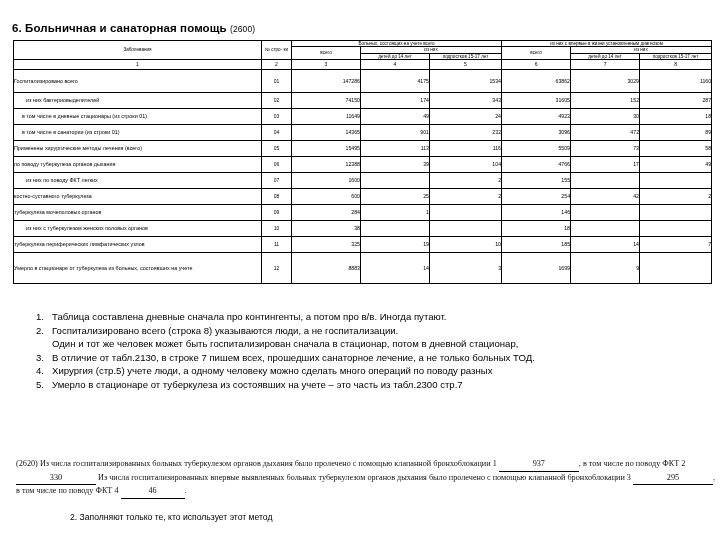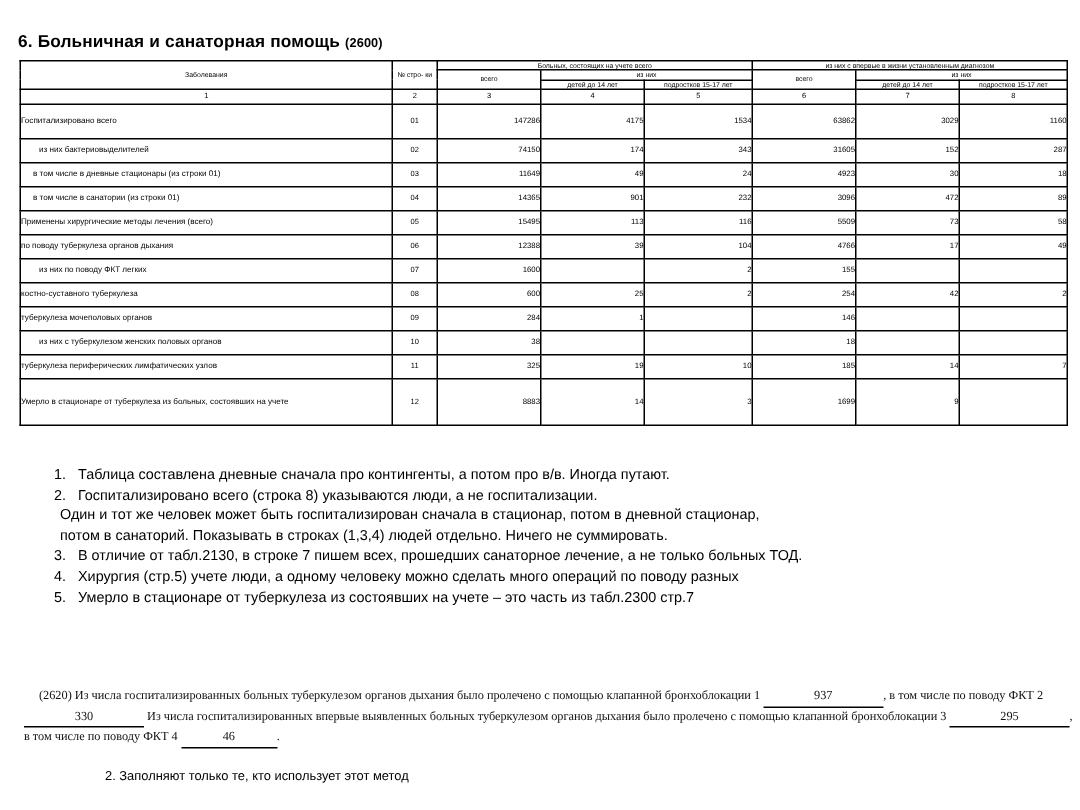--- a/index.html
+++ b/index.html
@@ -20,21 +20,21 @@
   .slide-title {
     position: absolute;
     left: 12px;
     top: 22px;
     font-size: 11.5px;
     font-weight: bold;
     letter-spacing: 0.1px;
     white-space: nowrap;
   }
   .slide-title .code {
-    font-weight: bold;
+    font-weight: normal;
     font-size: 8.5px;
   }
 
   
   .tbl-wrap {
     position: absolute;
     left: 13px;
     top: 40px;
     width: 694px;
   }
@@ -119,21 +119,21 @@
   .note-num {
     width: 26px;
     flex: 0 0 26px;
     text-align: right;
     padding-right: 8px;
   }
   .note-body {
     flex: 1 1 auto;
   }
   .note-cont {
-    margin-left: 22px;
+    margin-left: 34px;
   }
 
   
   .footnote {
     position: absolute;
     left: 16px;
     top: 458px;
     width: 700px;
     font-family: "Liberation Serif", serif;
     font-size: 8.2px;
@@ -141,21 +141,21 @@
     color: #111;
   }
   .footnote .blank {
     display: inline-block;
     border-bottom: 1px solid #000;
     text-align: center;
     min-width: 56px;
     padding: 0 4px;
   }
   .footnote .blank.wide { min-width: 72px; }
-  .fn-line { white-space: normal; margin-left: 10px; }
+  .fn-line { white-space: normal; }
 
   .bottom-note {
     position: absolute;
     left: 70px;
     top: 512px;
     font-size: 8.6px;
   }
 </style>
 </head>
 <body>
@@ -335,21 +335,20 @@
 <div class="notes" id="notes">
     <div class="note-row">
       <div class="note-num">1.</div>
       <div class="note-body">Таблица составлена дневные сначала про контингенты, а потом про в/в.  Иногда путают.</div>
     </div>
     <div class="note-row">
       <div class="note-num">2.</div>
       <div class="note-body">Госпитализировано всего (строка 8) указываются люди, а не госпитализации.</div>
     </div>
     <div class="note-cont">Один и тот же человек может быть госпитализирован сначала в стационар, потом в дневной стационар,</div>
-    <div class="note-cont">потом в санаторий.  Показывать в строках (1,3,4) людей отдельно. Ничего не суммировать.</div>
     <div class="note-row">
       <div class="note-num">3.</div>
       <div class="note-body">В отличие от табл.2130, в строке 7 пишем всех, прошедших санаторное лечение, а не только больных ТОД.</div>
     </div>
     <div class="note-row">
       <div class="note-num">4.</div>
       <div class="note-body">Хирургия (стр.5) учете люди, а одному человеку можно сделать много операций по поводу разных</div>
     </div>
     <div class="note-row">
       <div class="note-num">5.</div>

